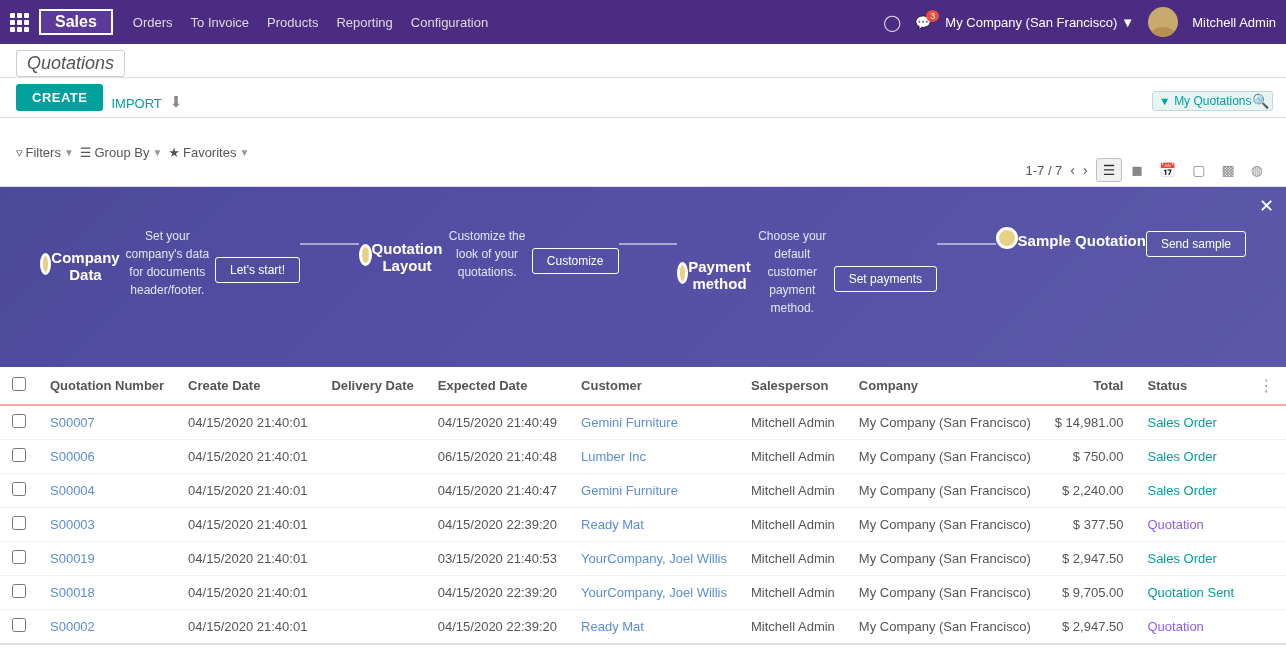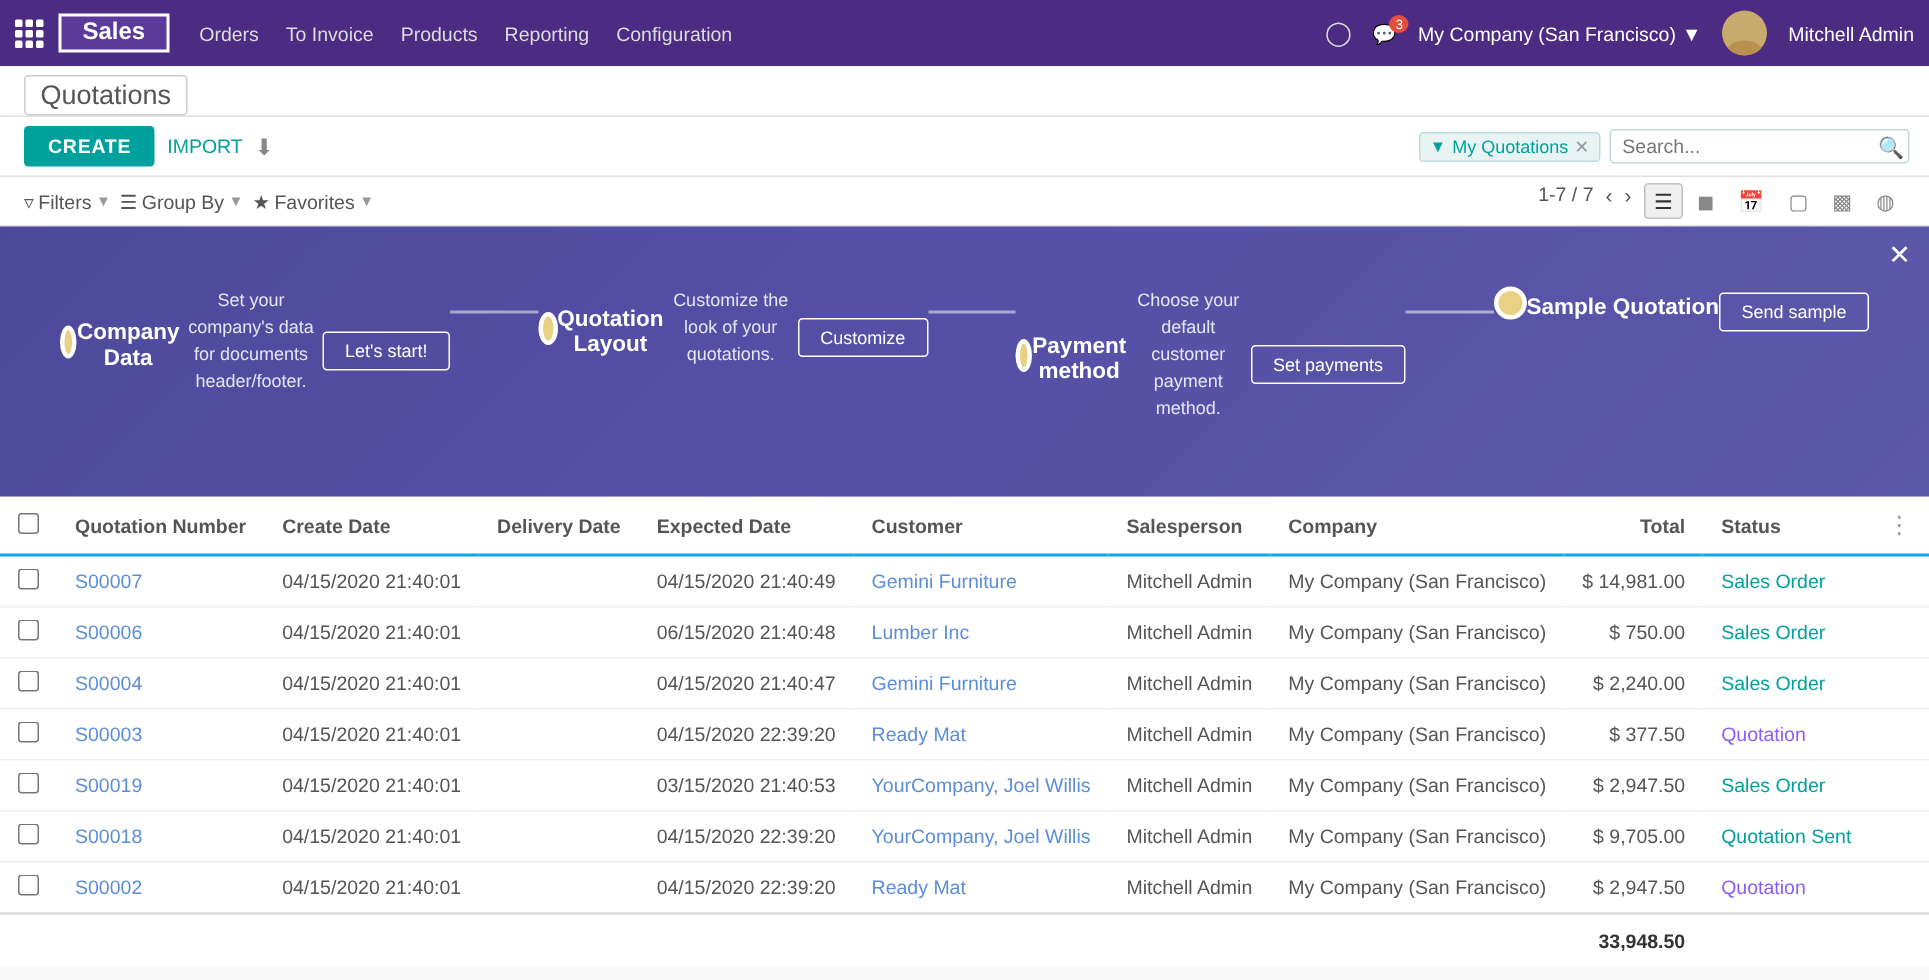--- a/index.html
+++ b/index.html
@@ -38,20 +38,21 @@
     }
     .company-selector { color: #fff; font-size: 13px; cursor: pointer; display: flex; align-items: center; gap: 4px; }
     .user-avatar { width: 30px; height: 30px; border-radius: 50%; background: #c8a96e; display: flex; align-items: center; justify-content: center; overflow: hidden; cursor: pointer; }
     .user-name { color: #fff; font-size: 13px; cursor: pointer; }
 
     
     .page-header {
       background: #fff;
       border-bottom: 1px solid #e0e0e0;
       padding: 6px 16px 0 16px;
+      font-style: italic;
     }
     .breadcrumb-row { display: flex; align-items: center; }
     .page-title {
       font-size: 18px;
       font-weight: 500;
       color: #555;
       border: 1px solid #ccc;
       padding: 2px 10px;
       border-radius: 3px;
       background: #fff;
@@ -125,21 +126,21 @@
     
     .filter-row {
       display: flex;
       align-items: center;
       gap: 6px;
       padding: 4px 16px 4px 16px;
       background: #fff;
       border-bottom: 1px solid #e0e0e0;
     }
     .filter-row-left { display: flex; gap: 6px; align-items: center; }
-    .filter-row-right { margin-left: auto; display: flex; align-items: flex-start; gap: 8px; }
+    .filter-row-right { margin-left: auto; display: flex; align-items: center; gap: 8px; margin-top: 36px; }
     .btn-filter {
       background: transparent;
       border: none;
       color: #555;
       font-size: 13px;
       cursor: pointer;
       display: flex;
       align-items: center;
       gap: 3px;
     }
@@ -236,21 +237,21 @@
       font-size: 18px;
       cursor: pointer;
       z-index: 2;
       background: transparent;
       border: none;
     }
 
     
     .table-wrap { background: #fff; overflow-x: auto; }
     table { width: 100%; border-collapse: collapse; font-size: 13px; }
-    thead tr { border-bottom: 2px solid #0ea5e9; margin-left: 32px; }
+    thead tr { border-bottom: 2px solid #fca5a5; margin-left: 32px; }
     thead th {
       padding: 9px 12px;
       text-align: left;
       font-weight: 600;
       color: #555;
       white-space: nowrap;
       background: #fff;
       border-bottom: 1px solid #ddd;
     }
     thead th.checkbox-col { width: 30px; }
@@ -266,21 +267,21 @@
     .col-options { width: 20px; text-align: center; }
     .col-options-btn { background: transparent; border: none; cursor: pointer; color: #999; font-size: 16px; }
     .ml-auto { margin-left: auto; }
 
     
     .top-actions {
       background: #fff;
       border-bottom: 1px solid #e0e0e0;
       padding: 6px 16px;
       display: flex;
-      align-items: center;
+      align-items: flex-end;
       flex-wrap: wrap;
       gap: 8px;
     }
   </style>
 </head>
 <body>
 
 <nav class="topnav">
   <div class="topnav-grid">
     <div class="grid-icon">
@@ -333,21 +334,20 @@
   <button class="btn-create">CREATE</button>
   <button class="btn-import">IMPORT</button>
   <button class="btn-download">⬇</button>
 
   <div class="search-bar-wrap ml-auto">
     <div class="search-filter-tag">
       <span class="tag-icon">▼</span>
       <span>My Quotations</span>
       <span class="tag-remove">✕</span>
     </div>
-    <input class="search-input-box" type="text" placeholder="Search..." style="">
     <button class="search-btn">🔍</button>
   </div>
 </div>
 
 <div class="filter-row">
   <div class="filter-row-left">
     <button class="btn-filter">
       <span>▿</span>
       <span>Filters</span>
       <span class="arrow">▼</span>

